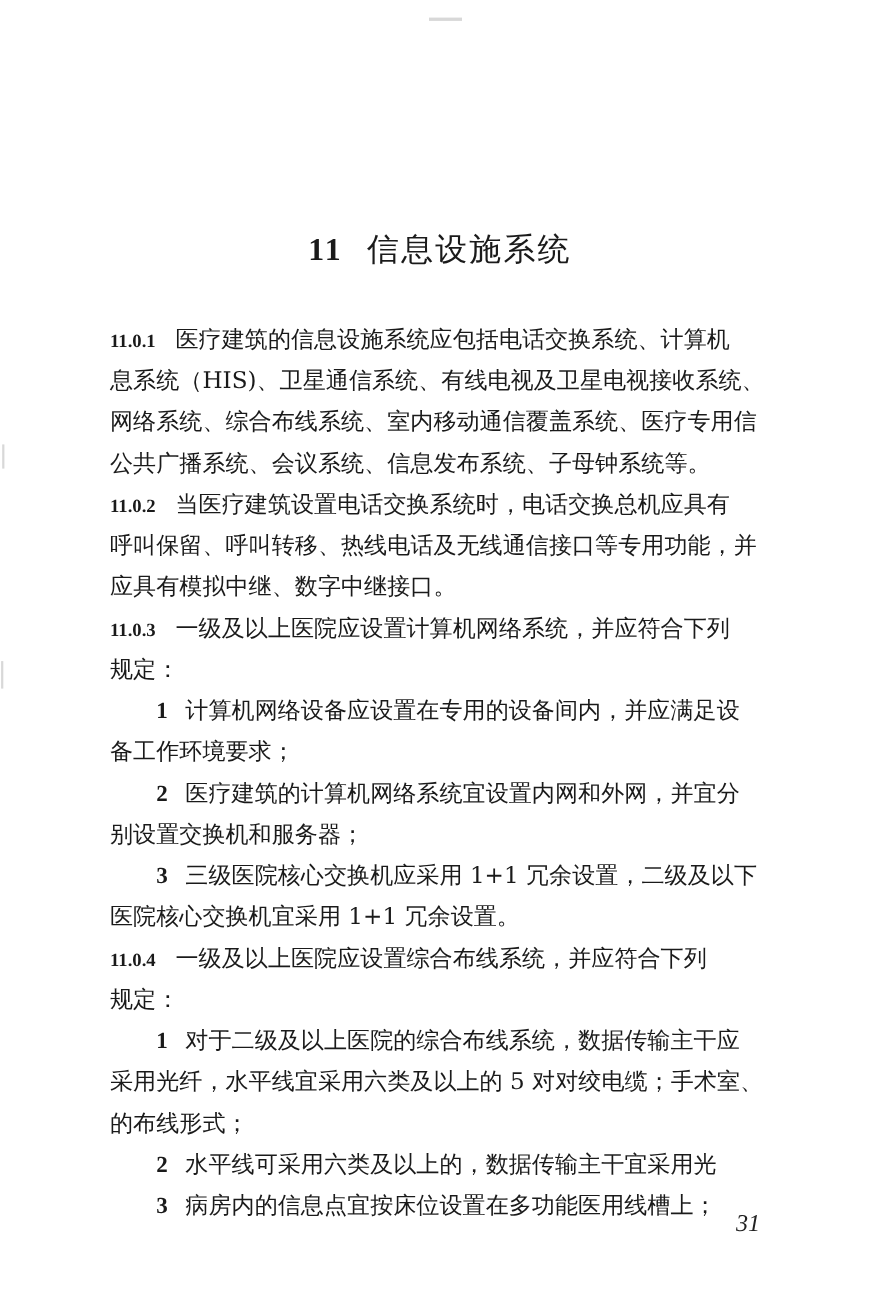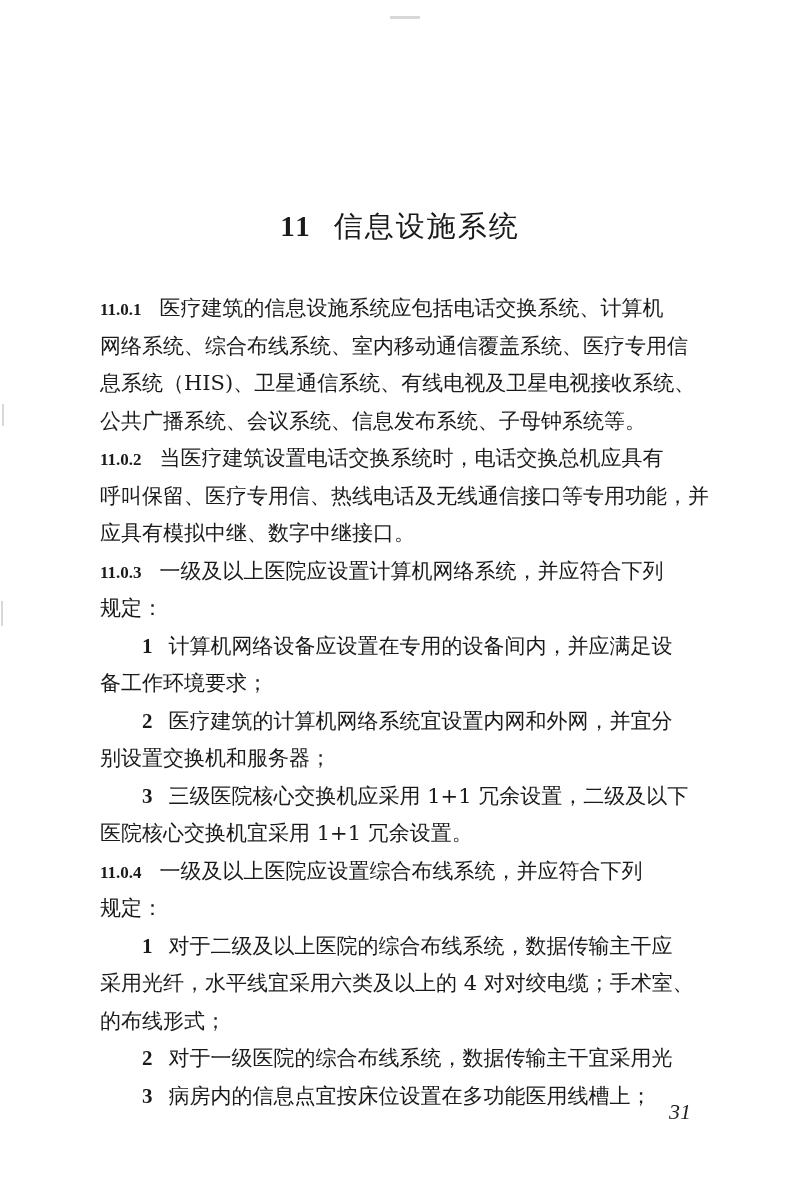--- a/index.html
+++ b/index.html
@@ -90,38 +90,38 @@
   <div class="scan-mark" style="left:2px;top:388px;width:2px;height:22px;"></div>
   <div class="scan-mark" style="left:1px;top:585px;width:2px;height:25px;"></div>
   <div class="scan-mark" style="left:48px;top:1174px;width:95px;height:2px;"></div>
 
   <div class="chapter-title">
     <span class="num">11</span><span class="txt">信息设施系统</span>
   </div>
 
   <div class="body" id="body">
       <div class="line"><span class="clause-no">11.0.1</span><span>医疗建筑的信息设施系统应包括电话交换系统、计算机</span></div>
+      <div class="line"><span>息系统（HIS)、卫星通信系统、有线电视及卫星电视接收系统、</span></div>
       <div class="line"><span>网络系统、综合布线系统、室内移动通信覆盖系统、医疗专用信</span></div>
-      <div class="line"><span>息系统（HIS)、卫星通信系统、有线电视及卫星电视接收系统、</span></div>
       <div class="line"><span>公共广播系统、会议系统、信息发布系统、子母钟系统等。</span></div>
       <div class="line"><span class="clause-no">11.0.2</span><span>当医疗建筑设置电话交换系统时，电话交换总机应具有</span></div>
-      <div class="line"><span>呼叫保留、医疗专用信、热线电话及无线通信接口等专用功能，并</span></div>
+      <div class="line"><span>呼叫保留、呼叫转移、热线电话及无线通信接口等专用功能，并</span></div>
       <div class="line"><span>应具有模拟中继、数字中继接口。</span></div>
       <div class="line"><span class="clause-no">11.0.3</span><span>一级及以上医院应设置计算机网络系统，并应符合下列</span></div>
       <div class="line"><span>规定：</span></div>
       <div class="line"><span class="item-no">1</span><span>计算机网络设备应设置在专用的设备间内，并应满足设</span></div>
       <div class="line"><span>备工作环境要求；</span></div>
       <div class="line"><span class="item-no">2</span><span>医疗建筑的计算机网络系统宜设置内网和外网，并宜分</span></div>
       <div class="line"><span>别设置交换机和服务器；</span></div>
       <div class="line"><span class="item-no">3</span><span>三级医院核心交换机应采用 1+1 冗余设置，二级及以下</span></div>
       <div class="line"><span>医院核心交换机宜采用 1+1 冗余设置。</span></div>
       <div class="line"><span class="clause-no">11.0.4</span><span>一级及以上医院应设置综合布线系统，并应符合下列</span></div>
       <div class="line"><span>规定：</span></div>
       <div class="line"><span class="item-no">1</span><span>对于二级及以上医院的综合布线系统，数据传输主干应</span></div>
-      <div class="line"><span>采用光纤，水平线宜采用六类及以上的 4 对对绞电缆；手术室、</span></div>
+      <div class="line"><span>采用光纤，水平线宜采用六类及以上的 5 对对绞电缆；手术室、</span></div>
       <div class="line"><span>的布线形式；</span></div>
-      <div class="line"><span class="item-no">2</span><span>对于一级医院的综合布线系统，数据传输主干宜采用光</span></div>
+      <div class="line"><span class="item-no">2</span><span>水平线可采用六类及以上的，数据传输主干宜采用光</span></div>
       <div class="line"><span class="item-no">3</span><span>病房内的信息点宜按床位设置在多功能医用线槽上；</span></div>
       <div class="line"></div>
     </div>
 
   <div class="page-number">31</div>
 </div>
 
 </body></html>

